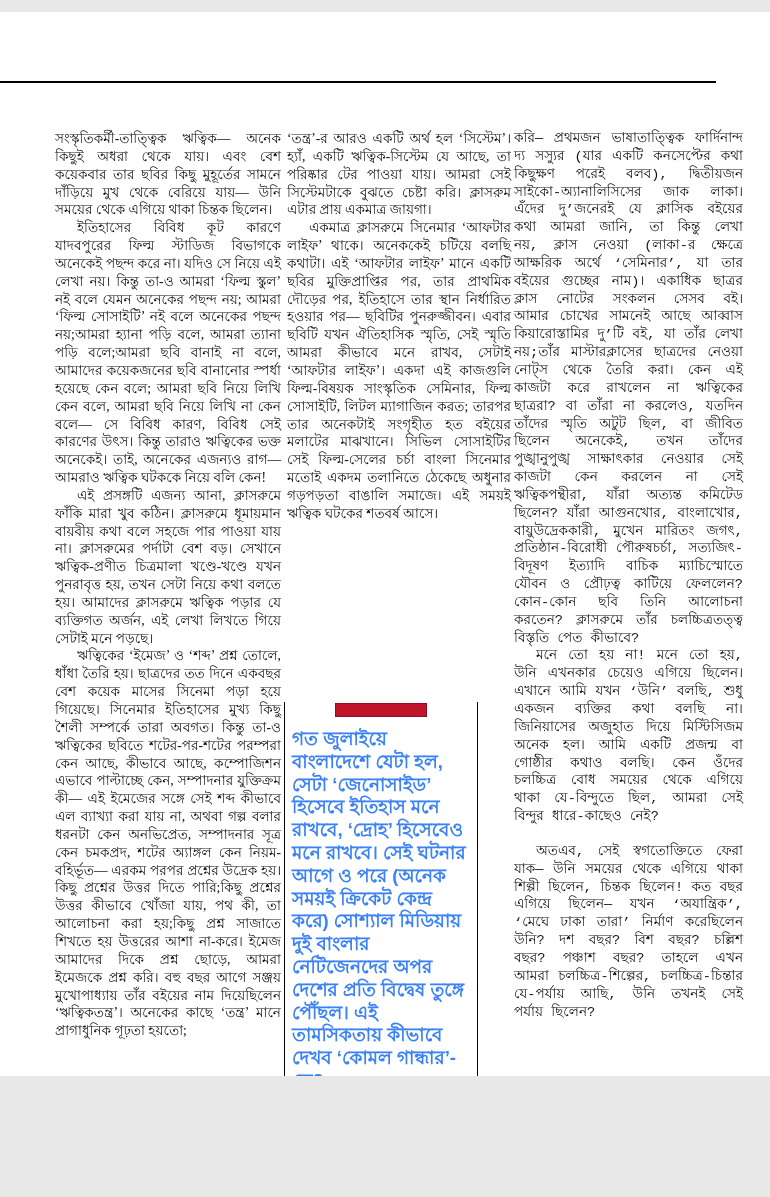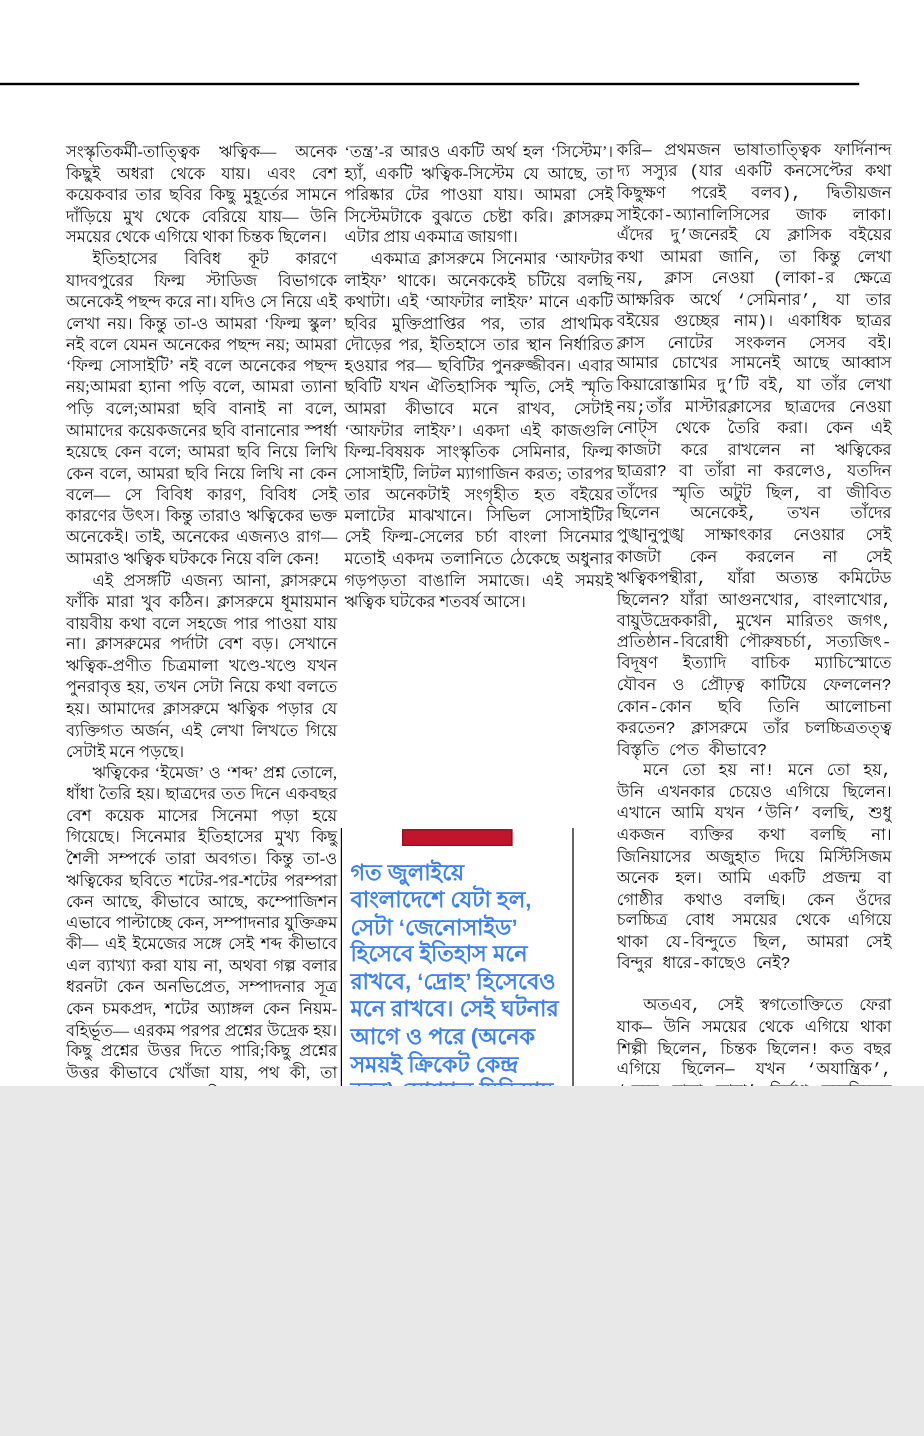--- a/index.html
+++ b/index.html
@@ -1,17 +1,17 @@
 <!DOCTYPE html>
 <html style="--accent: #c0152b; --text: #111111; --rule: #000000;"><head>
 <meta charset="utf-8">
 <style>
   html,body{margin:0;padding:0;background:#e8e8e8;}
   .page{
-    position:relative;width:770px;height:905px;margin:0 auto;
+    position:relative;width:770px;height:1064px;margin:12px auto;
     background:#ffffff;overflow:hidden;
     font-family:"Liberation Serif","DejaVu Serif",serif;
     color:var(--text,#111);
   }
   .rule-h{position:absolute;left:0;width:716px;height:2px;background:var(--rule,#000);}
   .rule-top{top:69px;}
   .rule-bottom{top:1128px;}
   .col{
     position:absolute;top:118px;width:226px;
     font-size:13.6px;line-height:17.85px;text-align:justify;

